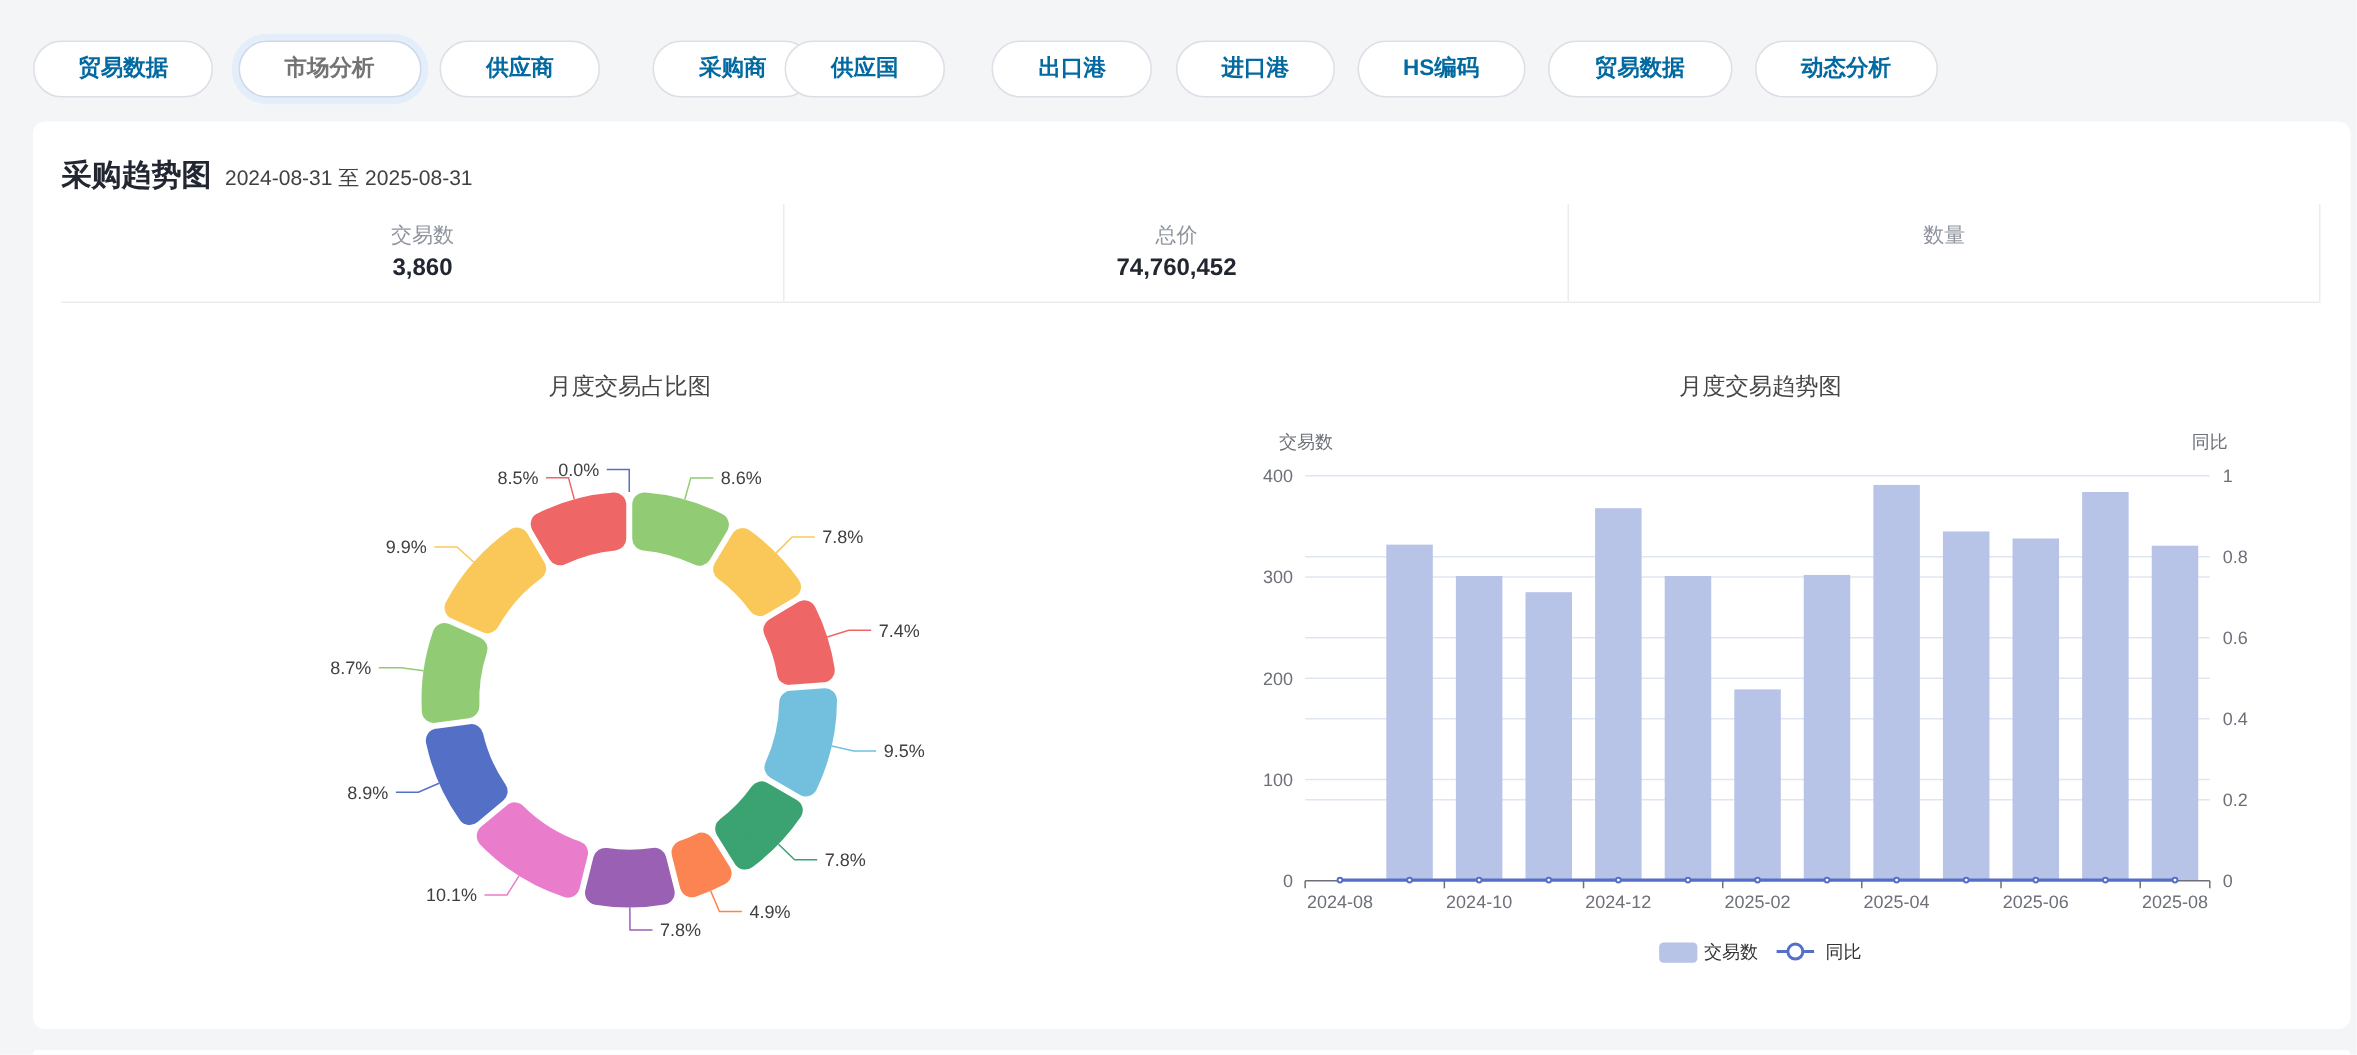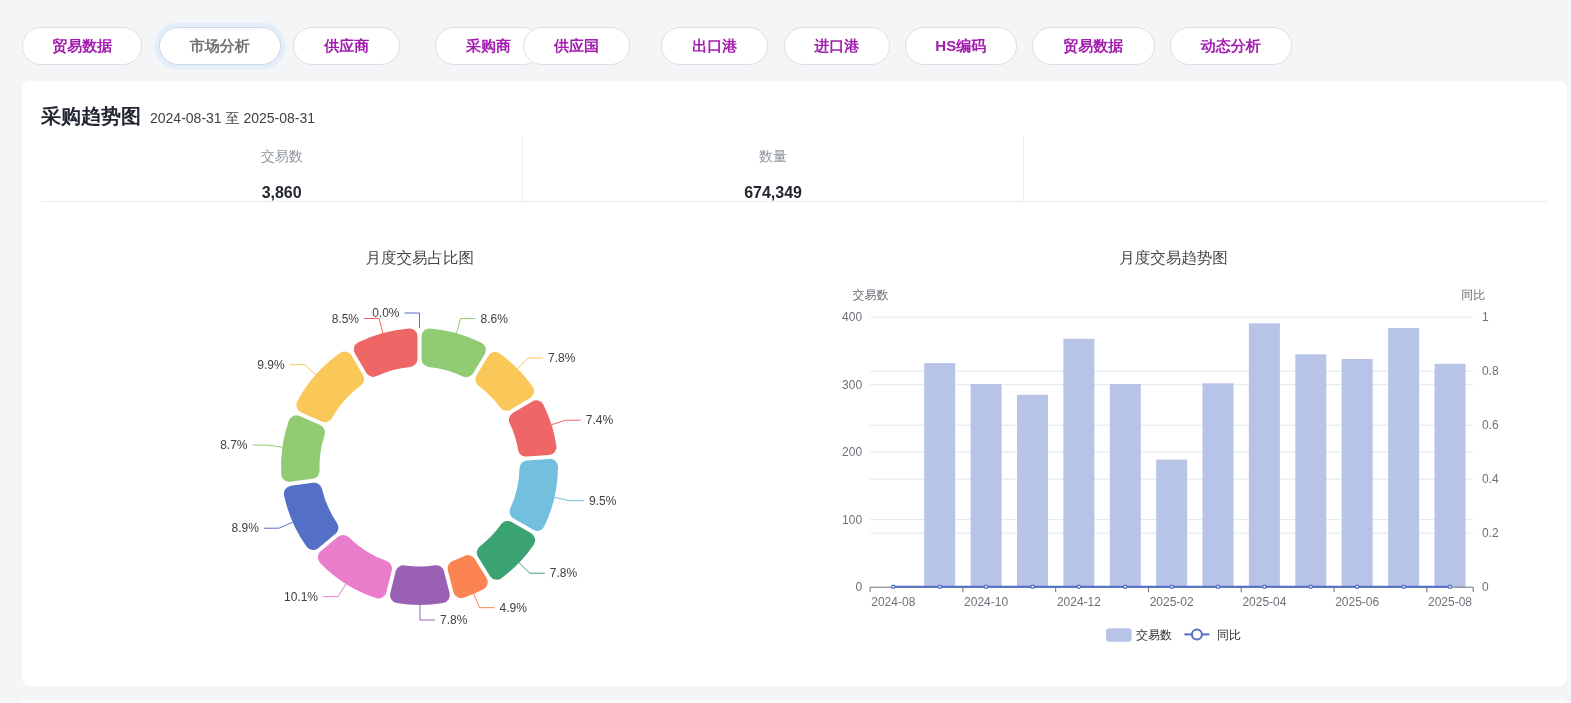--- a/index.html
+++ b/index.html
@@ -1,27 +1,27 @@
 <!DOCTYPE html>
 <html><head><meta charset="utf-8">
 <style>
 *{margin:0;padding:0;box-sizing:border-box}
 html,body{width:1571px;height:703px;background:#f4f5f7;font-family:"Liberation Sans",sans-serif;overflow:hidden}
 .tab{position:absolute;top:26.5px;height:38px;line-height:36px;border:1px solid #dcdfe6;border-radius:19px;
-background:#fff;text-align:center;font-size:15px;font-weight:700;color:#a21caf}
+background:#fff;text-align:center;font-size:15px;font-weight:700;color:#0369a1}
 .tab.sel{color:#737373;border-color:#cdd9e8;box-shadow:0 0 0 4.5px #e4eefa}
 .card{position:absolute;left:22px;top:81px;width:1545px;height:605px;background:#fff;border-radius:8px}
 .card2{position:absolute;left:22px;top:700px;width:1545px;height:3px;background:#fff;border-radius:8px 8px 0 0}
 .hd{position:absolute;left:41px;top:103px;display:flex;align-items:baseline}
 .hd b{font-size:20px;color:#212630;font-weight:700}
 .hd span{font-size:14px;color:#404040;margin-left:9px}
 .stats{position:absolute;left:41px;top:136px;width:1506px;height:65.5px;display:flex;border-bottom:1px solid #eaecef}
 .stats .c{border-right:1px solid #eaecef;text-align:center}
 .stats .lab{font-size:14px;color:#8f959e;line-height:20px;margin-top:10px}
-.stats .val{font-size:16px;font-weight:700;color:#212630;line-height:22px;margin-top:16px}
+.stats .val{font-size:16px;font-weight:700;color:#212630;line-height:22px;margin-top:2px}
 </style></head>
 <body>
 <div class="tab" style="left:22.1px;width:120.2px">贸易数据</div>
 <div class="tab sel" style="left:158.9px;width:121.7px">市场分析</div>
 <div class="tab" style="left:293.2px;width:107.1px">供应商</div>
 <div class="tab" style="left:435px;width:107.1px">采购商</div>
 <div class="tab" style="left:523px;width:107.1px">供应国</div>
 <div class="tab" style="left:661.3px;width:107.1px">出口港</div>
 <div class="tab" style="left:784.0px;width:105.7px">进口港</div>
 <div class="tab" style="left:904.9px;width:111.7px">HS编码</div>
@@ -31,23 +31,26 @@
 <div class="card2"></div>
 <div class="hd">
     <b>采购趋势图</b>
     <span>2024-08-31 至 2025-08-31</span>
   </div>
 <div class="stats">
 <div class="c" style="width:482.3px">
       <div class="lab">交易数</div>
       <div class="val">3,860</div>
     </div>
+<div class="c" style="width:523.1px">
+      <div class="lab">总价</div>
+      <div class="val">74,760,452</div>
+    </div>
 <div class="c" style="width:500.6px">
       <div class="lab">数量</div>
-      <div class="val">674,349</div>
     </div>
 </div>
 <svg style="position:absolute;left:22px;top:202px" width="1545" height="484" viewBox="0 0 1545 484">
 <path d="M407.49 134.38 A130.50 130.50 0 0 1 455.93 147.81 L444.31 167.17 A108.00 108.00 0 0 0 407.49 156.96 Z" fill="#91cc75" stroke="#91cc75" stroke-width="16.0" stroke-linejoin="round"></path>
 <path d="M473.06 158.10 A130.50 130.50 0 0 1 504.02 189.11 L484.64 200.71 A108.00 108.00 0 0 0 461.43 177.46 Z" fill="#fac858" stroke="#fac858" stroke-width="16.0" stroke-linejoin="round"></path>
 <path d="M514.28 206.25 A130.50 130.50 0 0 1 526.52 244.93 L504.01 246.60 A108.00 108.00 0 0 0 494.90 217.84 Z" fill="#ee6666" stroke="#ee6666" stroke-width="16.0" stroke-linejoin="round"></path>
 <path d="M528.00 264.86 A130.50 130.50 0 0 1 515.18 320.91 L495.62 309.62 A108.00 108.00 0 0 0 505.48 266.52 Z" fill="#73c0de" stroke="#73c0de" stroke-width="16.0" stroke-linejoin="round"></path>
 <path d="M505.19 338.21 A130.50 130.50 0 0 1 474.73 369.70 L462.79 350.53 A108.00 108.00 0 0 0 485.64 326.92 Z" fill="#3ba272" stroke="#3ba272" stroke-width="16.0" stroke-linejoin="round"></path>
 <path d="M457.76 380.25 A130.50 130.50 0 0 1 439.18 388.17 L433.62 366.28 A108.00 108.00 0 0 0 445.84 361.08 Z" fill="#fc8452" stroke="#fc8452" stroke-width="16.0" stroke-linejoin="round"></path>
 <path d="M419.81 393.08 A130.50 130.50 0 0 1 376.00 393.22 L381.41 371.29 A108.00 108.00 0 0 0 414.26 371.19 Z" fill="#9a60b4" stroke="#9a60b4" stroke-width="16.0" stroke-linejoin="round"></path>

